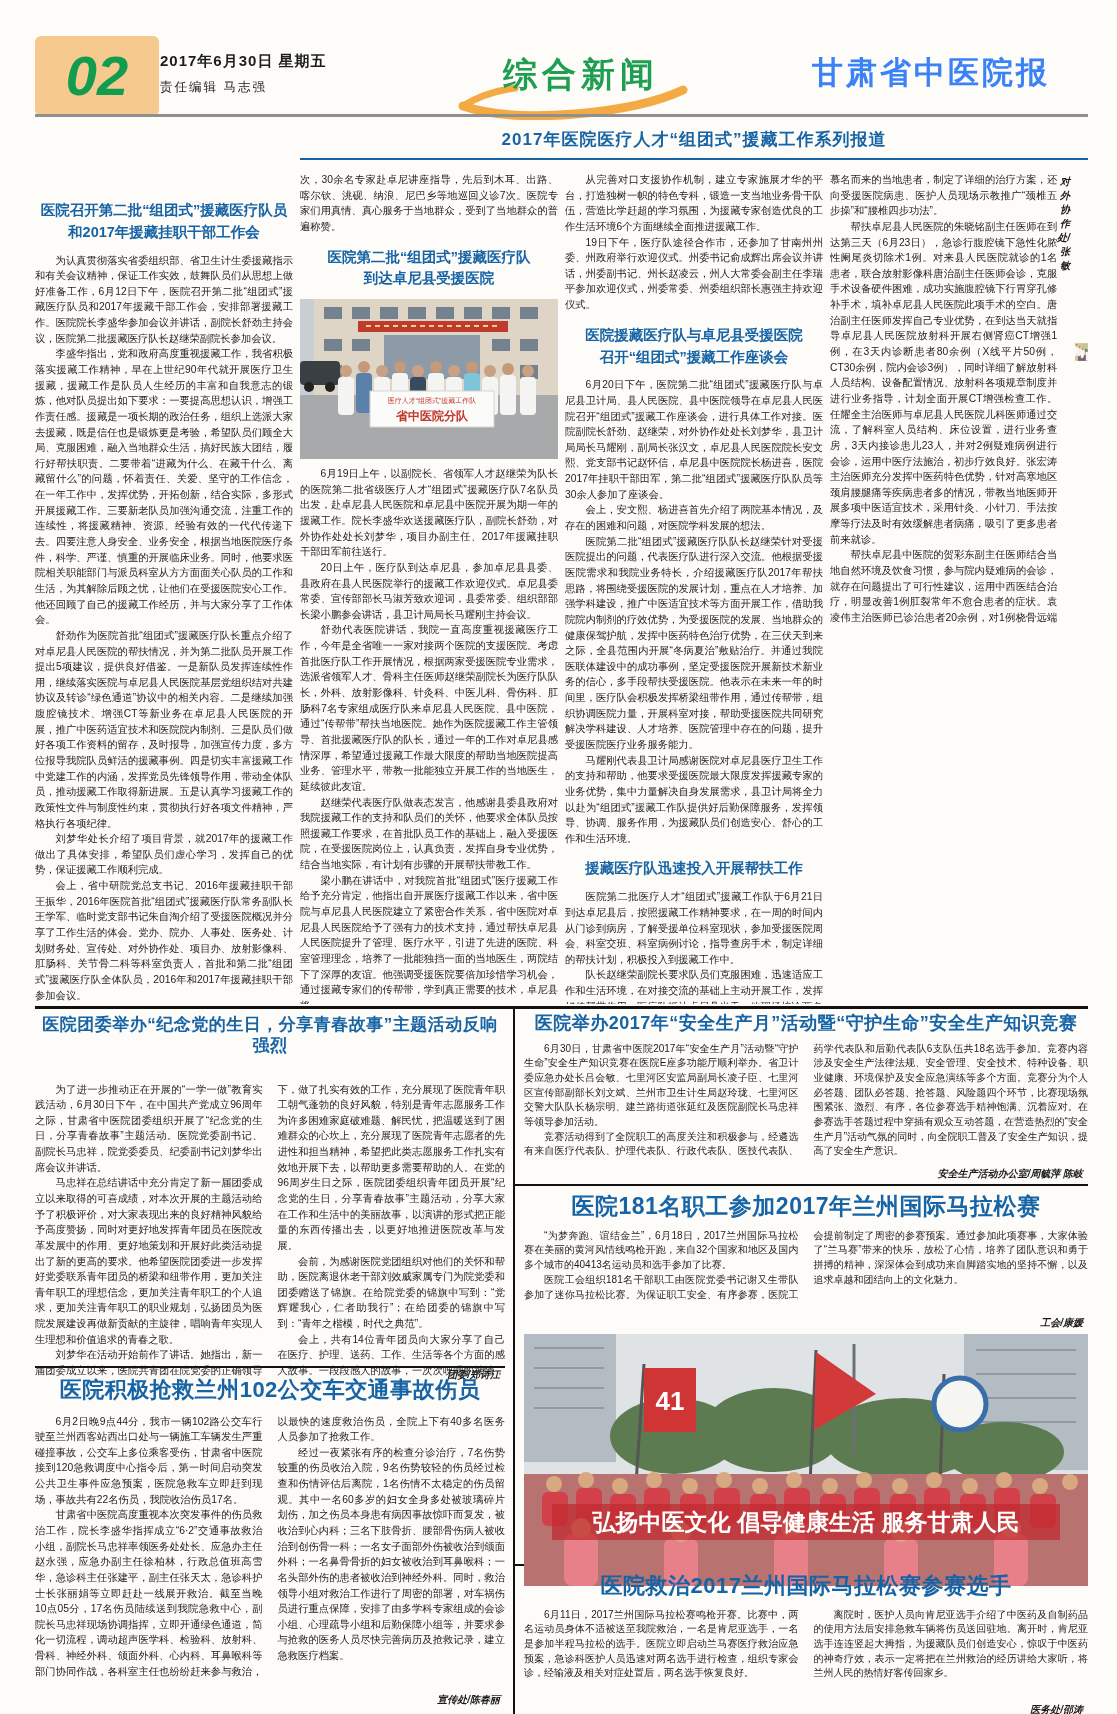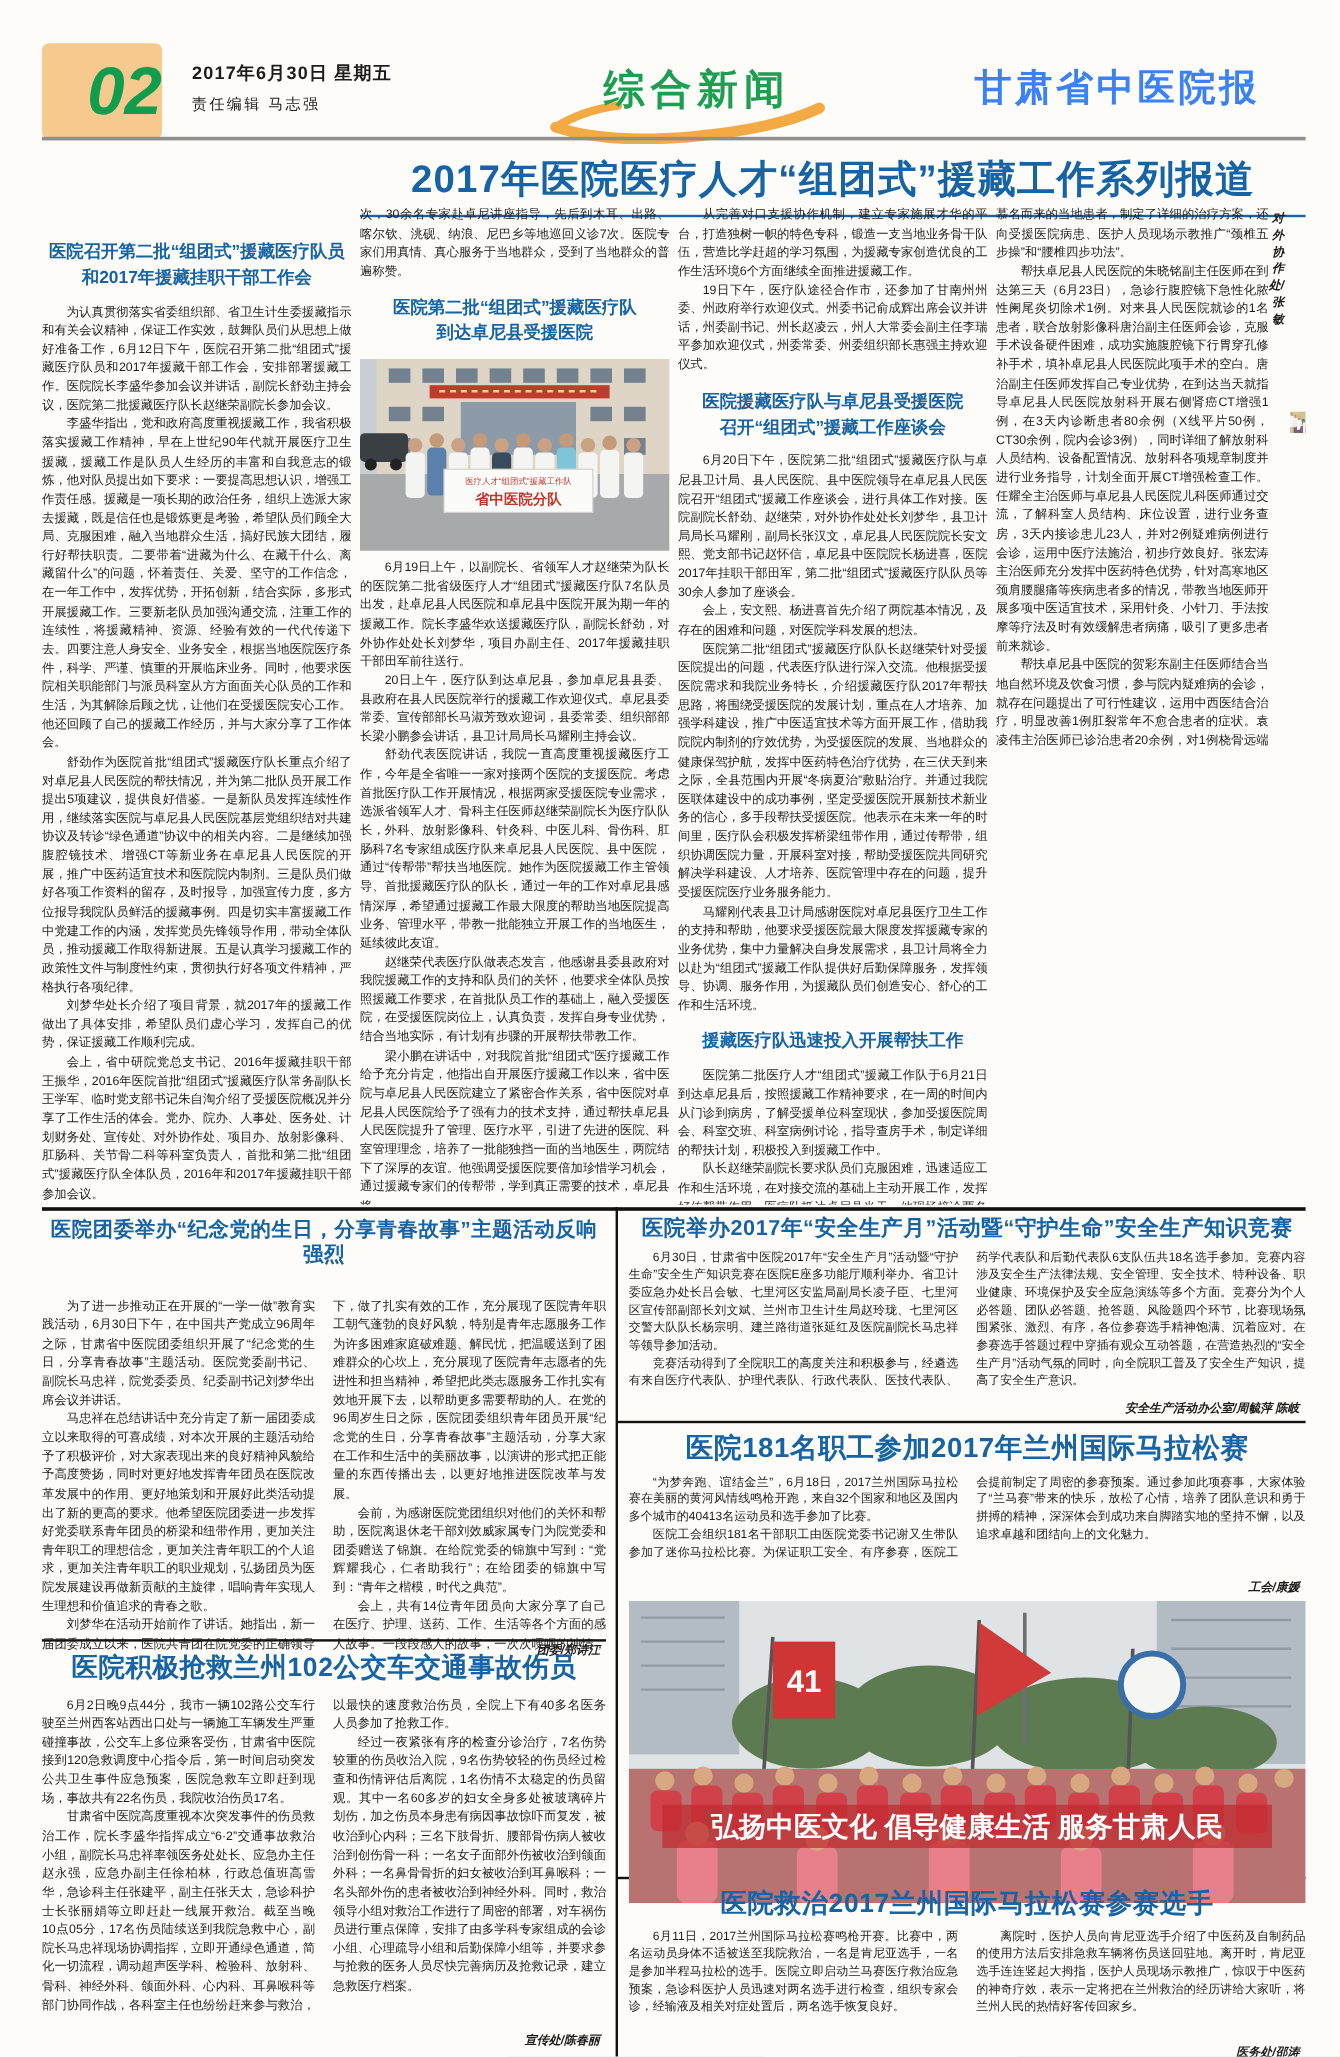--- a/index.html
+++ b/index.html
@@ -11,41 +11,41 @@
   .pagenum{color:#129c4d;font-size:56px;font-weight:800;font-style:italic;line-height:1;}
   .date-line{font-size:15px;font-weight:bold;letter-spacing:1px;}
   .editor-line{font-size:12.5px;margin-top:8px;letter-spacing:2px;}
   .section-logo{color:#1e9e50;font-size:34px;font-weight:800;letter-spacing:5px;white-space:nowrap;}
   .masthead{color:#3b82f6;font-size:31px;font-weight:800;letter-spacing:3px;white-space:nowrap;
             font-family:"DejaVu Serif","Liberation Serif",serif;}
   .header-rule{background:#8f8f8f;}
   
   .rule{background:#111;}
   
-  .series-headline{color:#1663a5;font-size:32px;font-weight:800;text-align:center;
+  .series-headline{color:#1663a5;font-size:17px;font-weight:800;text-align:center;
                    border-bottom:2px solid #1663a5;padding-bottom:7px;letter-spacing:1px;}
   .big-title{color:#1663a5;font-weight:800;text-align:center;line-height:1.25;letter-spacing:0.5px;}
   .title-wrap{margin:12px 0 9px;}
   .title-line{color:#1663a5;font-weight:bold;font-size:14.5px;text-align:center;line-height:1.5;margin:0;}
   
   .para{font-size:10.3px;line-height:1.52;text-align:justify;margin:0;text-indent:2em;}
   .lead{text-indent:0;}
   .rbody .para{font-size:10px;line-height:1.47;}
   .byline{font-size:10px;font-weight:bold;font-style:italic;text-align:right;padding-right:5px;margin-top:3px;}
   .textcol{overflow:hidden;}
   .twocol{column-count:2;column-gap:15px;column-fill:auto;overflow:hidden;}
   .photo{display:block;width:100%;}
   .col4{display:flex;flex-direction:row;}
 </style>
 </head>
 <body>
 
 <div class="page">
 
-  <div class="abs pagenum-badge" style="left:35px;top:36px;width:100px;height:80px;justify-content:flex-end;">
+  <div class="abs pagenum-badge" style="left:35px;top:36px;width:124px;height:80px;">
     <span class="pagenum">02</span>
   </div>
   <div class="abs" style="left:160px;top:52px;">
     <div class="date-line">2017年6月30日  星期五</div>
     <div class="editor-line">责任编辑  马志强</div>
   </div>
   <div class="abs" style="left:455px;top:44px;width:250px;height:72px;">
     <svg class="abs" style="left:-10px;top:18px;" width="250" height="58" viewBox="0 0 250 58">
       <path d="M18,44 Q60,58 130,52 Q200,46 238,28" stroke="#f3aa44" stroke-width="9" fill="none" stroke-linecap="round"></path>
       <path d="M18,44 Q40,30 70,26" stroke="#f3aa44" stroke-width="7" fill="none" stroke-linecap="round"></path>
@@ -385,18 +385,18 @@
 
       <rect x="28" y="170" width="508" height="36" fill="#c1282f" opacity="0.72"></rect>
       <text x="282" y="196" text-anchor="middle" font-size="23" font-weight="bold" fill="#ffffff">弘扬中医文化 倡导健康生活 服务甘肃人民</text>
     </svg>
   </div>
 
   <div class="abs" style="left:524px;top:1572px;width:564px;">
     <div class="big-title" style="font-size:22px;">医院救治2017兰州国际马拉松赛参赛选手</div>
     <div class="twocol rbody" style="height:92px;margin-top:8px;">
         <p class="para">6月11日，2017兰州国际马拉松赛鸣枪开赛。比赛中，两名运动员身体不适被送至我院救治，一名是肯尼亚选手，一名是参加半程马拉松的选手。医院立即启动兰马赛医疗救治应急预案，急诊科医护人员迅速对两名选手进行检查，组织专家会诊，经输液及相关对症处置后，两名选手恢复良好。</p>
-        <p class="para">离院时，医护人员向肯尼亚选手介绍了中医药及自制药品的使用方法后安排急救车辆将伤员送回驻地。离开时，肯尼亚选手连连竖起大拇指，医护人员现场示教推广，惊叹于中医药的神奇疗效，表示一定将把在兰州救治的经历讲给大家听，将兰州人民的热情好客传回家乡。</p>
+        <p class="para">离院时，医护人员向肯尼亚选手介绍了中医药及自制药品的使用方法后安排急救车辆将伤员送回驻地。离开时，肯尼亚选手连连竖起大拇指，为援藏队员们创造安心，惊叹于中医药的神奇疗效，表示一定将把在兰州救治的经历讲给大家听，将兰州人民的热情好客传回家乡。</p>
       </div>
     <div class="byline">医务处/邵涛</div>
   </div>
 
 </div>
 
 </body></html>

